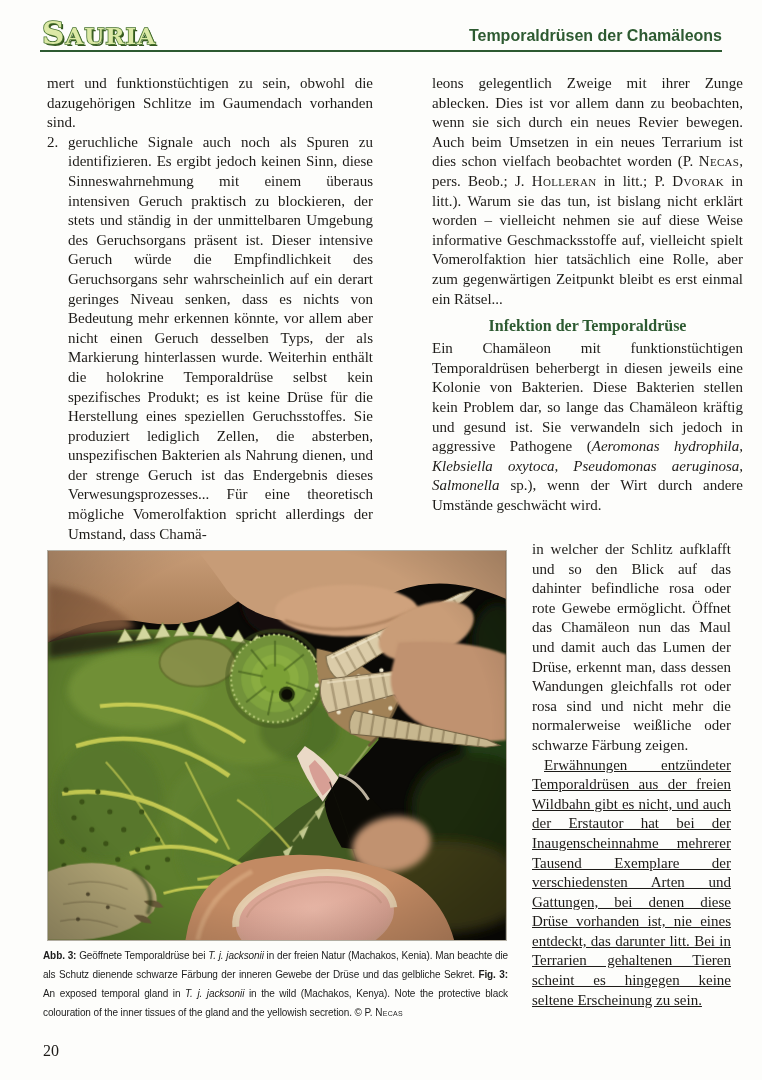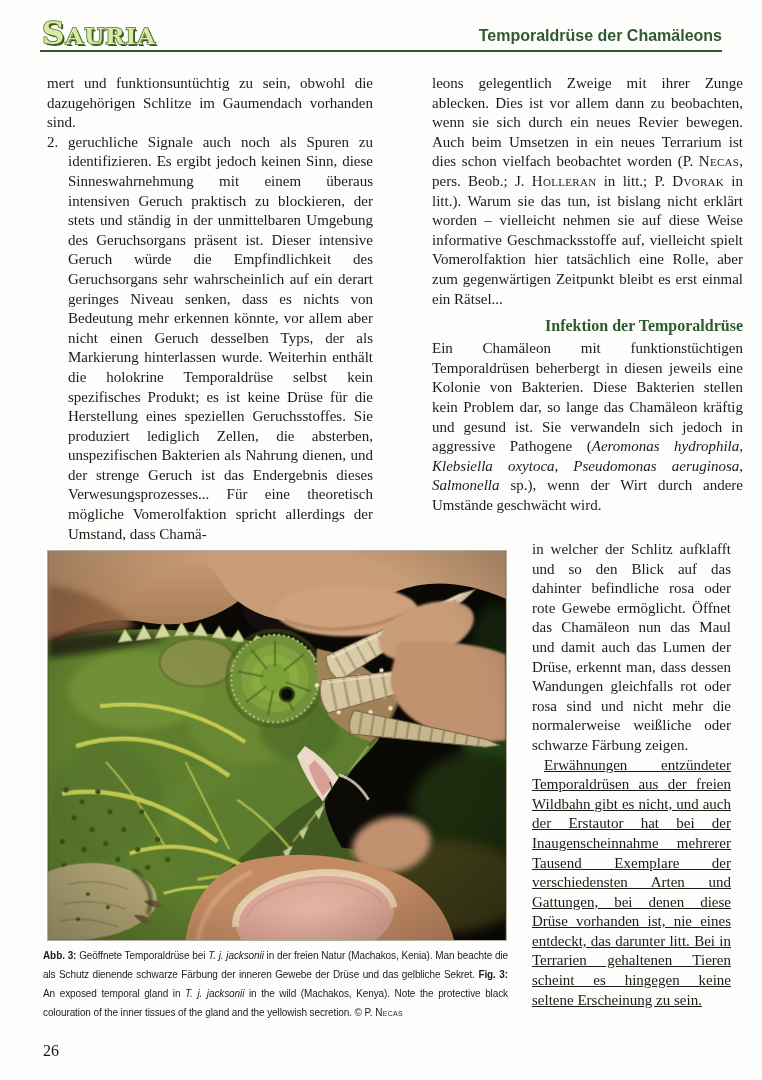--- a/index.html
+++ b/index.html
@@ -13,21 +13,21 @@
   }
   .abs { position:absolute; }
   .body-text { font-size:15px; line-height:19.6px; text-align:justify; }
   .body-text p { margin:0; }
   .cont-indent { margin-left:21px; }
   .hang { display:grid; grid-template-columns:21px 1fr; }
   .hang .num { text-align:left; }
   .fl-indent { text-indent:14px; }
   .fl-indent-sm { text-indent:12px;text-decoration:underline; }
   h2.sec {
-    font-size:16px; line-height:20px; font-weight:bold; text-align:right;
+    font-size:16px; line-height:20px; font-weight:bold; text-align:center;
     color:var(--accent-green,#2d5a31); margin:7px 0 3px 0;
     font-family:"Liberation Serif","DejaVu Serif",serif;
   }
   .seg-b { font-weight:bold; }
   .seg-i { font-style:italic; }
   .seg-sc { font-variant:small-caps; letter-spacing:0.3px; }
   #logo { left:38px; top:13px; }
   .page-title {
     right:40px; top:27px;
     font-family:"Liberation Sans","DejaVu Sans",sans-serif;
@@ -50,25 +50,25 @@
 </style>
 </head>
 <body>
 
 <div class="abs" id="logo">
   <svg width="150" height="40" viewBox="0 0 150 40">
     <text x="6" y="33" font-family="DejaVu Serif, Liberation Serif, serif" font-weight="bold" font-size="31" letter-spacing="1" style="fill:var(--logo-shadow,#35571f)"><tspan>S</tspan><tspan font-size="23">AURIA</tspan></text>
     <text x="4" y="31" font-family="DejaVu Serif, Liberation Serif, serif" font-weight="bold" font-size="31" letter-spacing="1" stroke-width="1.6" style="fill:var(--logo-fill,#dce9a6);stroke:var(--logo-outline,#47742f)"><tspan>S</tspan><tspan font-size="23">AURIA</tspan></text>
   </svg>
 </div>
-<div class="abs page-title">Temporaldrüse der Chamäleons</div>
+<div class="abs page-title">Temporaldrüsen der Chamäleons</div>
 <div class="abs rule"></div>
 
 <div class="abs body-text" id="col-left">
-  <p class="cont-indent">mert und funktionsuntüchtig zu sein, obwohl die dazugehörigen Schlitze im Gaumendach vorhanden sind.</p>
+  <p class="cont-indent">mert und funktionstüchtigen zu sein, obwohl die dazugehörigen Schlitze im Gaumendach vorhanden sind.</p>
   <div class="hang">
     <span class="num">2.</span>
     <p>geruchliche Signale auch noch als Spuren zu identifizieren. Es ergibt jedoch keinen Sinn, diese Sinneswahrnehmung mit einem überaus intensiven Geruch praktisch zu blockieren, der stets und ständig in der unmittelbaren Umgebung des Geruchsorgans präsent ist. Dieser intensive Geruch würde die Empfindlichkeit des Geruchsorgans sehr wahrscheinlich auf ein derart geringes Niveau senken, dass es nichts von Bedeutung mehr erkennen könnte, vor allem aber nicht einen Geruch desselben Typs, der als Markierung hinterlassen wurde. Weiterhin enthält die holokrine Temporaldrüse selbst kein spezifisches Produkt; es ist keine Drüse für die Herstellung eines speziellen Geruchsstoffes. Sie produziert lediglich Zellen, die absterben, unspezifischen Bakterien als Nahrung dienen, und der strenge Geruch ist das Endergebnis dieses Verwesungsprozesses... Für eine theoretisch mögliche Vomerolfaktion spricht allerdings der Umstand, dass Chamä-</p>
   </div>
 </div>
 
 <div class="abs body-text" id="col-right">
   <p><span>leons gelegentlich Zweige mit ihrer Zunge ablecken. Dies ist vor allem dann zu beobachten, wenn sie sich durch ein neues Revier bewegen. Auch beim Umsetzen in ein neues Terrarium ist dies schon vielfach beobachtet worden (P. </span><span class="seg-sc">Necas</span><span>, pers. Beob.; J. </span><span class="seg-sc">Holleran</span><span> in litt.; P. </span><span class="seg-sc">Dvorak</span><span> in litt.). Warum sie das tun, ist bislang nicht erklärt worden – vielleicht nehmen sie auf diese Weise informative Geschmacksstoffe auf, vielleicht spielt Vomerolfaktion hier tatsächlich eine Rolle, aber zum gegenwärtigen Zeitpunkt bleibt es erst einmal ein Rätsel...</span></p>
   <h2 class="sec">Infektion der Temporaldrüse</h2>
   <p><span>Ein Chamäleon mit funktionstüchtigen Temporaldrüsen beherbergt in diesen jeweils eine Kolonie von Bakterien. Diese Bakterien stellen kein Problem dar, so lange das Chamäleon kräftig und gesund ist. Sie verwandeln sich jedoch in aggressive Pathogene (</span><span class="seg-i">Aeromonas hydrophila, Klebsiella oxytoca, Pseudomonas aeruginosa, Salmonella</span><span> sp.), wenn der Wirt durch andere Umstände geschwächt wird.</span></p>
@@ -274,13 +274,13 @@
       <path d="M200,360 A70,36 0 0 1 336,362" stroke="#c08f7c" stroke-width="2" fill="none" opacity="0.5"></path>
     </g>
   </g>
 
   <rect width="460" height="391" fill="url(#vig)"></rect>
 </svg>
 </div>
 
 <div class="abs" id="caption"><span class="seg-b">Abb. 3:</span><span> Geöffnete Temporaldrüse bei </span><span class="seg-i">T. j. jacksonii</span><span> in der freien Natur (Machakos, Kenia). Man beachte die als Schutz dienende schwarze Färbung der inneren Gewebe der Drüse und das gelbliche Sekret. </span><span class="seg-b">Fig. 3:</span><span> An exposed temporal gland in </span><span class="seg-i">T. j. jacksonii</span><span> in the wild (Machakos, Kenya). Note the protective black colouration of the inner tissues of the gland and the yellowish secretion. © P. </span><span class="seg-sc">Necas</span></div>
 
-<div class="abs page-num">26</div>
+<div class="abs page-num">20</div>
 
 </body></html>

